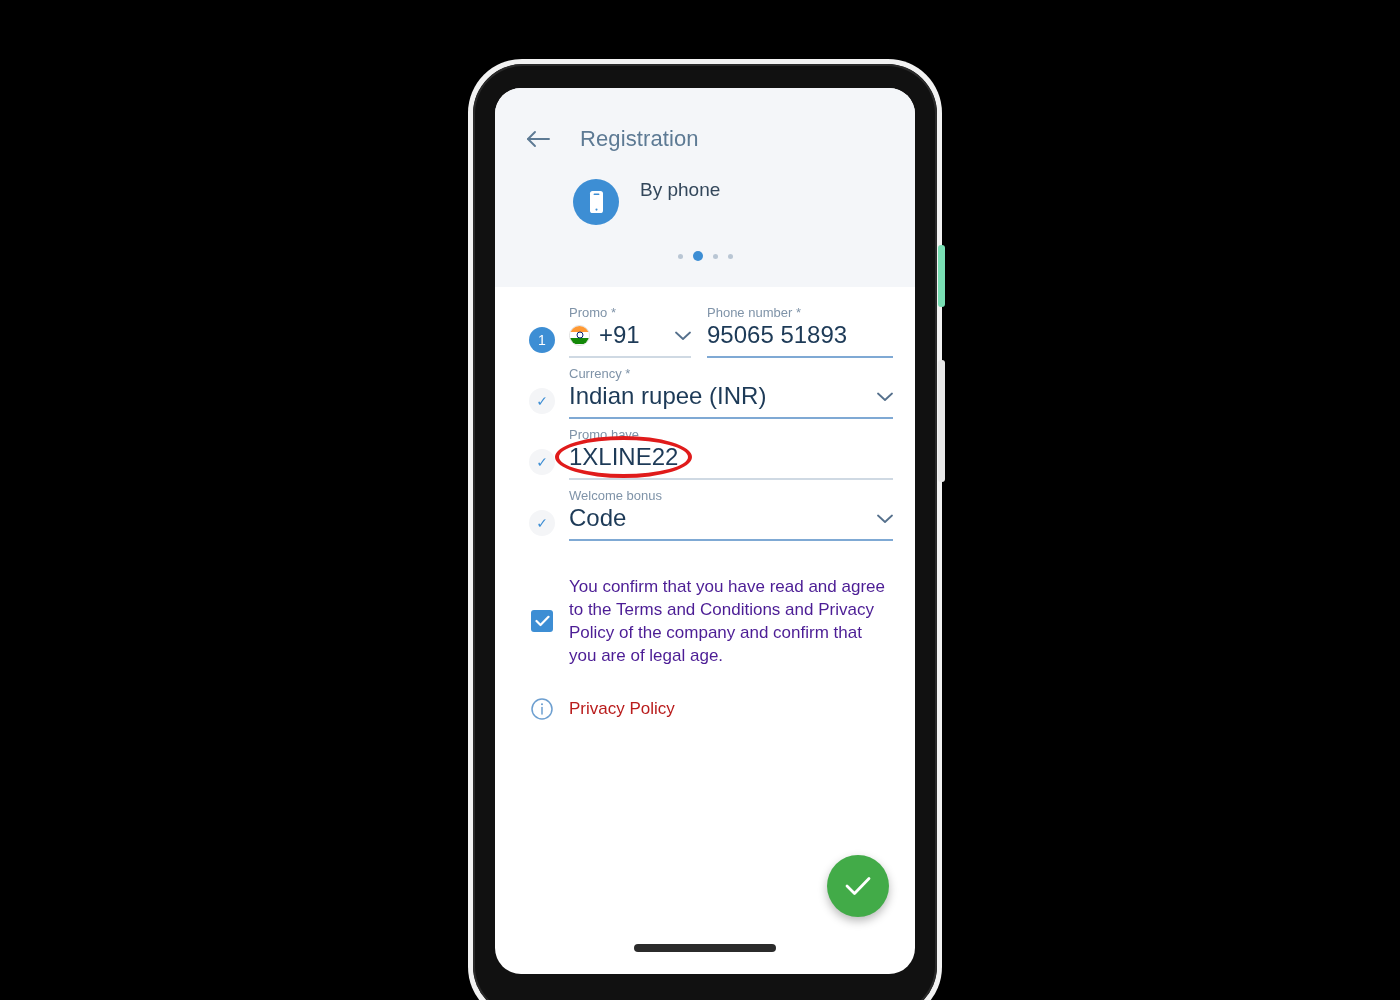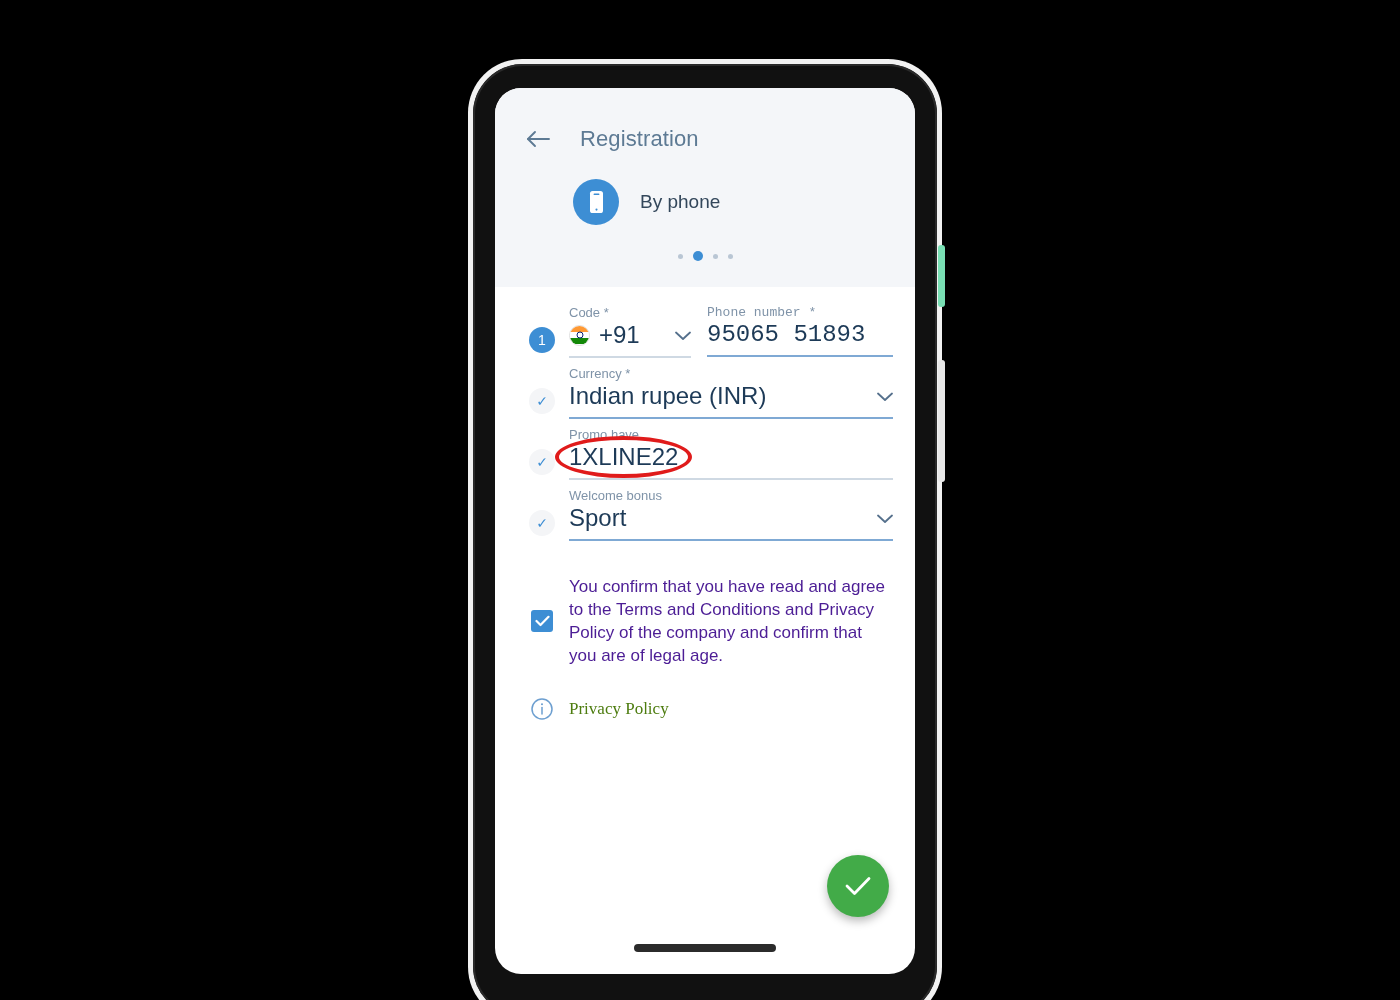--- a/index.html
+++ b/index.html
@@ -91,21 +91,20 @@
     cursor: pointer;
   }
   #page-title {
     margin-left: 27px;
     font-size: 22px;
     color: #5d7a94;
     letter-spacing: 0.1px;
   }
   .method-row {
     display: flex;
-    align-items: center;
     padding-left: 78px;
     margin-top: 25px;
   }
   #phone-method-icon {
     width: 46px;
     height: 46px;
     border-radius: 50%;
     background: #3d8ed4;
     display: flex;
     align-items: center;
@@ -192,21 +191,21 @@
     background: #cfd9e3;
     margin-top: 7px;
   }
   .field-underline.strong { background: #7fa9d4; }
 
   .two-col {
     display: flex;
     gap: 16px;
   }
   .col-code { width: 122px; flex: none; }
-  .col-phone { flex: 1; font-family: Liberation Mono, monospace; }
+  .col-phone { flex: 1; }
 
   .code-value-row {
     display: flex;
     align-items: center;
     gap: 9px;
   }
   #flag-india-icon {
     width: 21px;
     height: 21px;
     border-radius: 50%;
@@ -290,23 +289,22 @@
     width: 24px;
     height: 24px;
     flex: none;
     color: #6d9fd0;
     display: flex;
     align-items: center;
     justify-content: center;
   }
   #privacy-policy-link {
     font-size: 17px;
-    color: #4d7c0f;
+    color: #b91c1c;
     cursor: pointer;
-    font-family: Liberation Serif, serif;
   }
 
   
   #submit-fab {
     position: absolute;
     right: 26px;
     bottom: 57px;
     width: 62px;
     height: 62px;
     border-radius: 50%;
@@ -357,21 +355,21 @@
 
       <div id="form-area">
 
         <div class="form-row">
           <div class="step-col">
             <div class="step-badge">1</div>
           </div>
           <div class="fields-col">
             <div class="two-col">
               <div class="col-code">
-                <div class="field-label">Code *</div>
+                <div class="field-label">Promo *</div>
                 <div class="select-row">
                   <div class="code-value-row">
                     <div id="flag-india-icon">
                       <div class="flag-band-saffron"></div>
                       <div class="flag-band-white">
                           <div class="flag-chakra"></div>
                         </div>
                       <div class="flag-band-green"></div>
                     </div>
                     <div class="field-value">+91</div>
@@ -426,21 +424,21 @@
           </div>
         </div>
 
         <div class="form-row" style="margin-top:8px;">
           <div class="step-col">
             <div class="step-check">✓</div>
           </div>
           <div class="fields-col">
             <div class="field-label">Welcome bonus</div>
             <div class="select-row">
-              <div class="field-value">Sport</div>
+              <div class="field-value">Code</div>
               <span class="chevron-down">
                 <svg width="16" height="10" viewBox="0 0 16 10" fill="none" stroke="#55708c" stroke-width="1.8" stroke-linecap="round" stroke-linejoin="round">
                     <polyline points="1,1.5 8,8 15,1.5"></polyline>
                   </svg>
               </span>
             </div>
             <div class="field-underline strong"></div>
           </div>
         </div>
 

